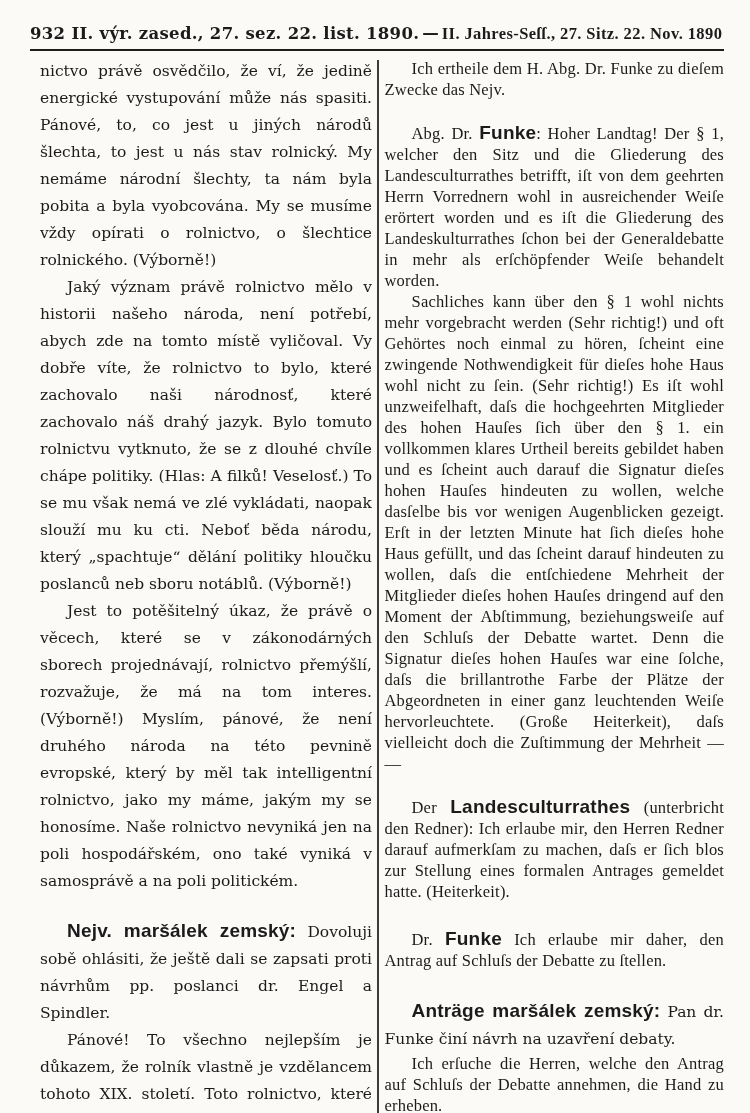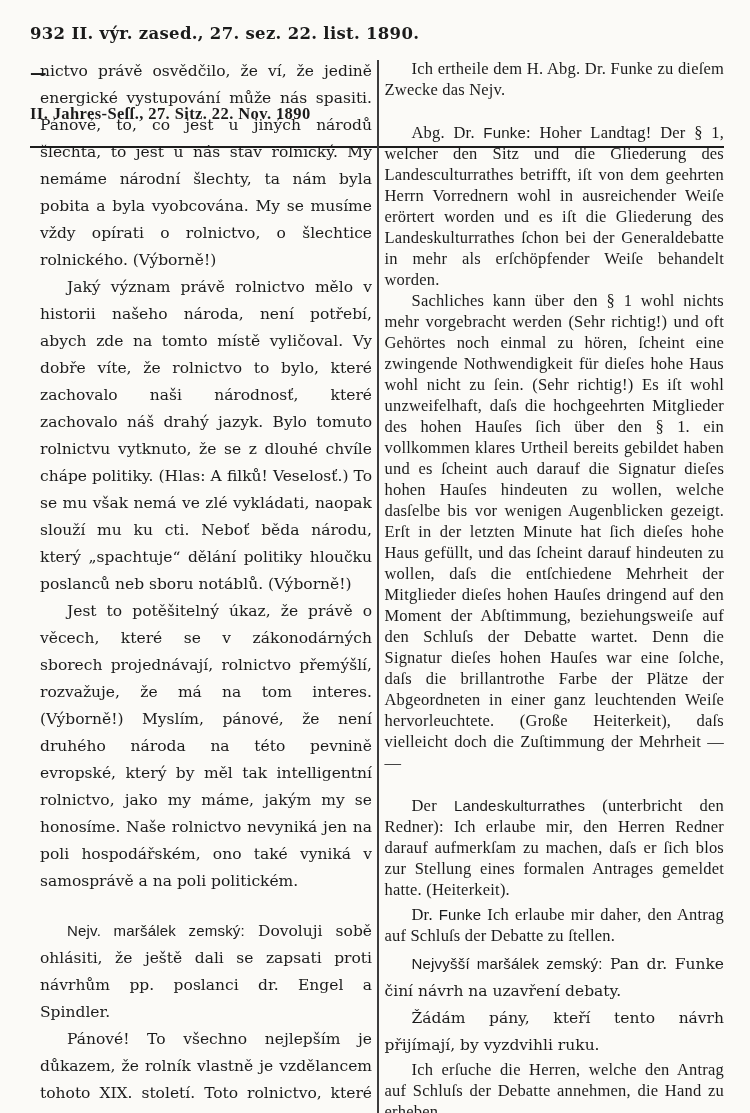--- a/index.html
+++ b/index.html
@@ -14,28 +14,27 @@
     position: relative;
     width: 750px;
     height: 1113px;
     color: #1b1b1b;
   }
   .header {
     position: absolute;
     top: 24px;
     left: 30px;
     right: 26px;
-    padding-bottom: 22px;
+    padding-bottom: 5px;
     border-bottom: 2.5px solid #1d1d1d;
     font-size: 16.5px;
     white-space: nowrap;
     display: flex;
-    gap: 21px;
+    gap: 3px;
     align-items: baseline;
-    flex-direction: column;
   }
   .hdr-cz {
     font-family: "DejaVu Serif", serif;
     font-weight: bold;
     letter-spacing: 0.3px;
   }
   .hdr-dash {
     font-family: "DejaVu Serif", serif;
     font-weight: bold;
   }
@@ -64,25 +63,25 @@
   }
   p {
     margin: 0;
     font-size: 15.5px;
     line-height: 27px;
   }
   p.cz { font-family: "DejaVu Serif", serif; }
   p.de { font-family: "Liberation Serif", serif; font-size: 16.5px; line-height: 21px; letter-spacing: 0.2px; }
   p.indent { text-indent: 27px; }
   p.gap { margin-top: 22px; }
-  p.gap-sm { margin-top: 4px; }
+  p.gap-sm { margin-top: 26px; }
   .lead {
     font-family: "Liberation Sans", sans-serif;
-    font-weight: normal;
-    font-size: 15px;
+    font-weight: bold;
+    font-size: 19px;
     letter-spacing: 0.2px;
   }
 </style>
 </head>
 <body>
 
 <div class="page">
   <div class="header">
     <span class="hdr-cz">932 II. výr. zased., 27. sez. 22. list. 1890.</span>
     <span class="hdr-dash">—</span>
@@ -95,20 +94,19 @@
         <p class="cz indent"><span>Jest to potěšitelný úkaz, že právě o věcech, které se v zákonodárných sborech projednávají, rolnictvo přemýšlí, rozvažuje, že má na tom interes. (Výborně!) Myslím, pánové, že není druhého národa na této pevnině evropské, který by měl tak intelligentní rolnictvo, jako my máme, jakým my se honosíme. Naše rolnictvo nevyniká jen na poli hospodářském, ono také vyniká v samosprávě a na poli politickém.</span></p>
         <p class="cz indent gap"><span class="lead">Nejv. maršálek zemský:</span><span> Dovoluji sobě ohlásiti, že ještě dali se zapsati proti návrhům pp. poslanci dr. Engel a Spindler.</span></p>
         <p class="cz indent"><span>Pánové! To všechno nejlepším je důkazem, že rolník vlastně je vzdělancem tohoto XIX. století. Toto rolnictvo, které my máme tu čest zastupovati, toto rolnictví proti této zemězrádné předloze bude hlasovati. (Výborně! Potlesk. Řečníku se gratuluje.)</span></p>
         <p class="de indent"><span>Die Herren Abg. Dr. Engel und Spindler haben ſich noch gegen die Anträge eintragen laſſen.</span></p>
       </div>
     <div class="divider"></div>
     <div class="col right" id="right-col">
         <p class="de indent"><span>Ich ertheile dem H. Abg. Dr. Funke zu dieſem Zwecke das Nejv.</span></p>
         <p class="de indent gap"><span>Abg. Dr. </span><span class="lead">Funke</span><span>: Hoher Landtag! Der § 1, welcher den Sitz und die Gliederung des Landesculturrathes betrifft, iſt von dem geehrten Herrn Vorrednern wohl in ausreichender Weiſe erörtert worden und es iſt die Gliederung des Landeskulturrathes ſchon bei der Generaldebatte in mehr als erſchöpfender Weiſe behandelt worden.</span></p>
         <p class="de indent"><span>Sachliches kann über den § 1 wohl nichts mehr vorgebracht werden (Sehr richtig!) und oft Gehörtes noch einmal zu hören, ſcheint eine zwingende Nothwendigkeit für dieſes hohe Haus wohl nicht zu ſein. (Sehr richtig!) Es iſt wohl unzweifelhaft, daſs die hochgeehrten Mitglieder des hohen Hauſes ſich über den § 1. ein vollkommen klares Urtheil bereits gebildet haben und es ſcheint auch darauf die Signatur dieſes hohen Hauſes hindeuten zu wollen, welche dasſelbe bis vor wenigen Augenblicken gezeigt. Erſt in der letzten Minute hat ſich dieſes hohe Haus gefüllt, und das ſcheint darauf hindeuten zu wollen, daſs die entſchiedene Mehrheit der Mitglieder dieſes hohen Hauſes dringend auf den Moment der Abſtimmung, beziehungsweiſe auf den Schluſs der Debatte wartet. Denn die Signatur dieſes hohen Hauſes war eine ſolche, daſs die brillantrothe Farbe der Plätze der Abgeordneten in einer ganz leuchtenden Weiſe hervorleuchtete. (Große Heiterkeit), daſs vielleicht doch die Zuſtimmung der Mehrheit — —</span></p>
-        <p class="de indent gap"><span>Der </span><span class="lead">Landeskulturrathes</span><span> (unterbricht den Redner): Ich erlaube mir, den Herren Redner darauf aufmerkſam zu machen, daſs er ſich blos zur Stellung eines formalen Antrages gemeldet hatte. (Heiterkeit).</span></p>
+        <p class="de indent gap"><span>Der </span><span class="lead">Landesculturrathes</span><span> (unterbricht den Redner): Ich erlaube mir, den Herren Redner darauf aufmerkſam zu machen, daſs er ſich blos zur Stellung eines formalen Antrages gemeldet hatte. (Heiterkeit).</span></p>
         <p class="de indent gap-sm"><span>Dr. </span><span class="lead">Funke</span><span> Ich erlaube mir daher, den Antrag auf Schluſs der Debatte zu ſtellen.</span></p>
-        <p class="cz indent gap-sm"><span class="lead">Nejvyšší maršálek zemský:</span><span> Pan dr. Funke činí návrh na uzavření debaty.</span></p>
-        <p class="cz indent"><span>Žádám pány, kteří tento návrh přijímají, by vyzdvihli ruku.</span></p>
+        <p class="cz indent gap-sm"><span class="lead">Anträge maršálek zemský:</span><span> Pan dr. Funke činí návrh na uzavření debaty.</span></p>
         <p class="de indent"><span>Ich erſuche die Herren, welche den Antrag auf Schluſs der Debatte annehmen, die Hand zu erheben.</span></p>
       </div>
   </div>
 </div>
 
 </body></html>

